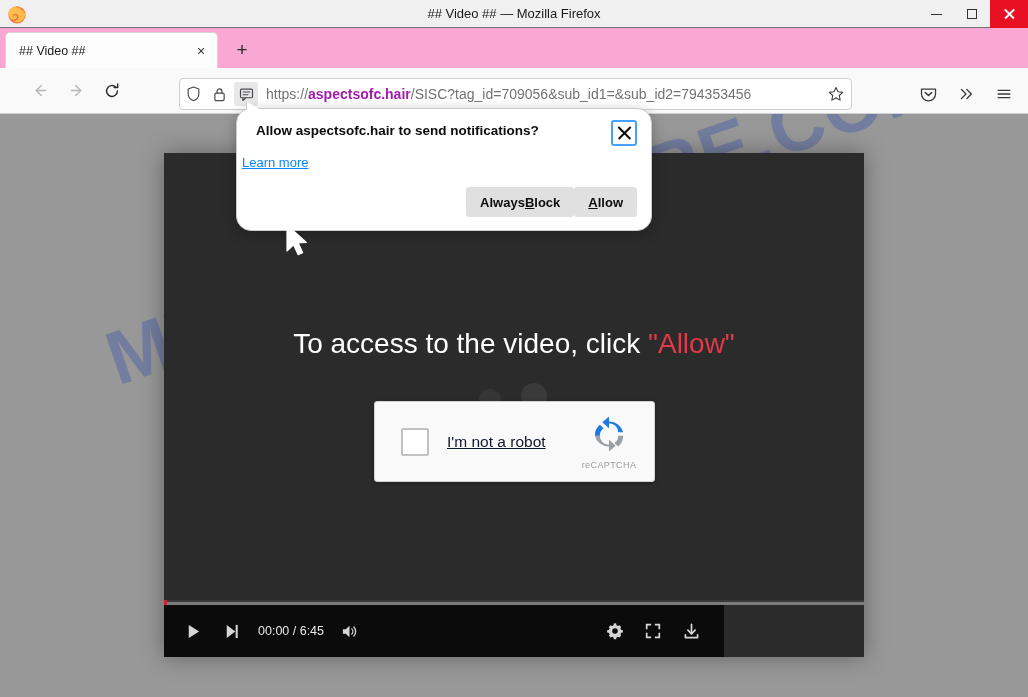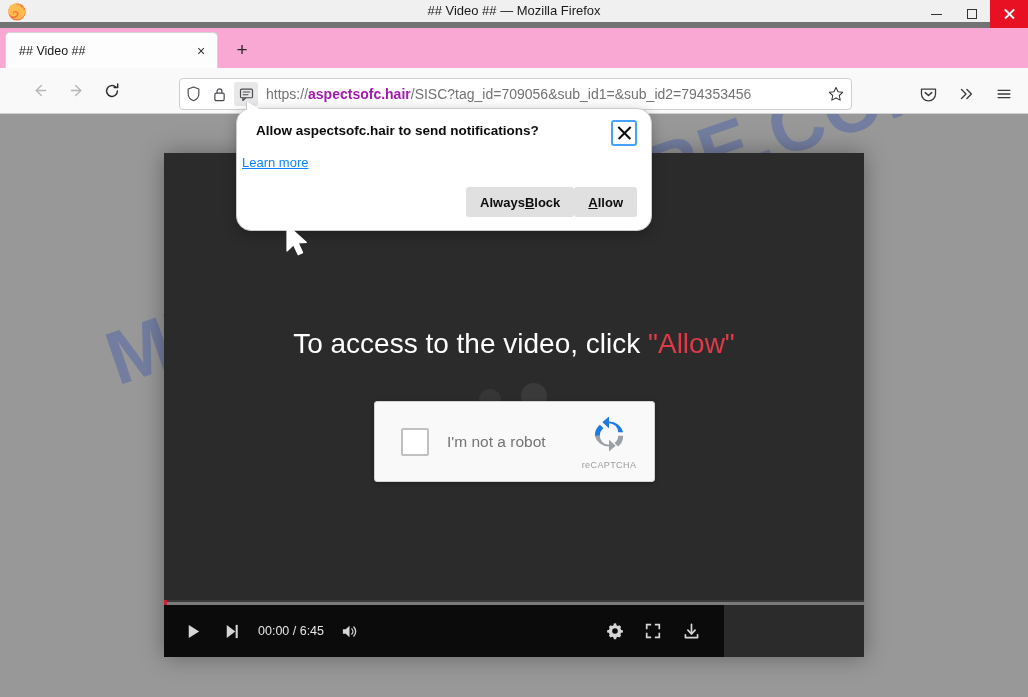--- a/index.html
+++ b/index.html
@@ -8,21 +8,21 @@
     overflow: hidden;
     font-family: "Liberation Sans", sans-serif;
     background: #ffffff;
   }
   #root { position: relative; width: 1028px; height: 697px; }
 
   
   .titlebar {
     position: absolute; left: 0; top: 0; width: 1028px; height: 28px;
     background: #f0f0f0;
-    border-bottom: 6px solid #737373;
+    border-bottom: 1px solid #737373;
     display: flex; align-items: center;
   }
   .ff-logo { width: 22px; height: 22px; margin-left: 6px; flex: 0 0 auto; }
   .title-text {
     position: absolute; left: 0; right: 0; text-align: center;
     font-size: 13px; color: #1a1a1a; line-height: 28px;
     pointer-events: none;
   }
   .win-btns { position: absolute; right: 0; top: 0; height: 28px; display: flex; }
   .win-btn {
@@ -149,21 +149,21 @@
     background: #f9f9f9;
     border: 1px solid #d3d3d3; border-radius: 3px;
     box-shadow: 0 1px 4px rgba(0,0,0,0.28);
     display: flex; align-items: center;
   }
   .cap-box {
     width: 28px; height: 28px; margin-left: 26px;
     background: #fff; border: 2px solid #c1c1c1; border-radius: 2px;
     flex: 0 0 auto;
   }
-  .cap-label { font-size: 15.5px; color: #737373; margin-left: 18px; flex: 1 1 auto; }
+  .cap-label { font-size: 15.5px; color: #0f172a; margin-left: 18px; flex: 1 1 auto; text-decoration: underline; }
   .cap-brand { width: 74px; margin-right: 8px; text-align: center; flex: 0 0 auto; }
   .cap-brand .rc-name { font-size: 9px; color: #9b9b9b; letter-spacing: .4px; margin-top: 2px; }
 
   
   .progress-wrap { position: absolute; left: 0; bottom: 52px; width: 700px; height: 5px; background: #3a3a3a; }
   .progress-track { position: absolute; left: 0; top: 2px; width: 700px; height: 3px; background: #7b7b7b; }
   .progress-played { position: absolute; left: 0; top: 0; width: 3px; height: 5px; background: #cc1f3a; }
 
   .controls {
     position: absolute; left: 0; bottom: 0; width: 560px; height: 52px;

